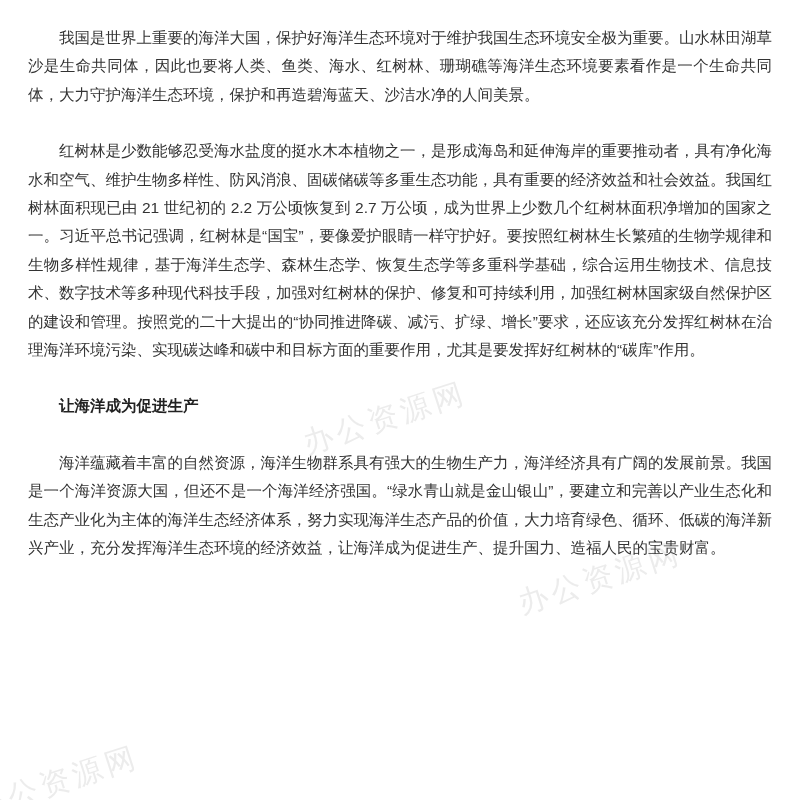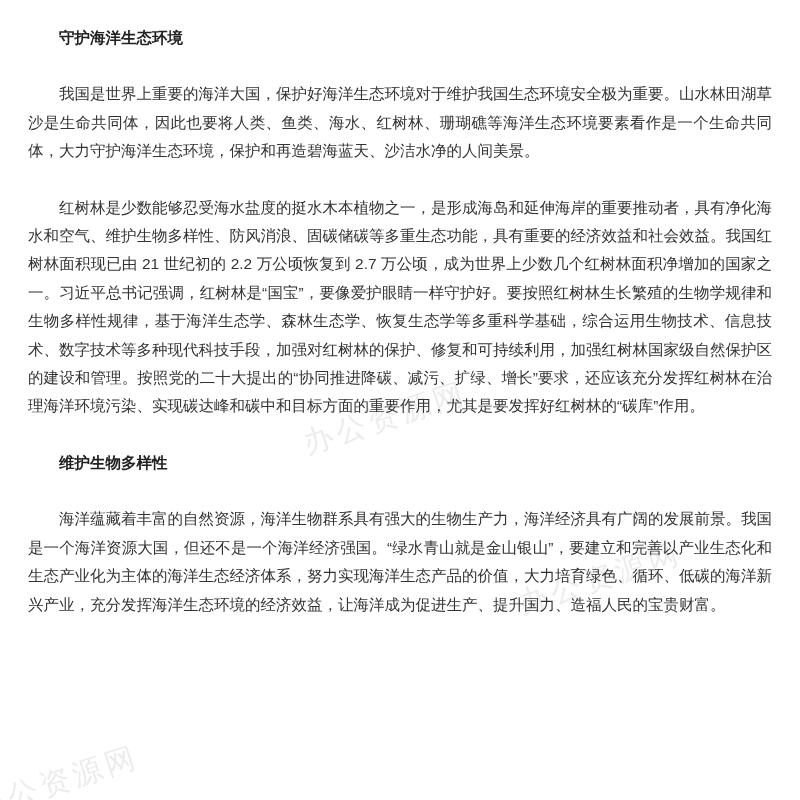--- a/index.html
+++ b/index.html
@@ -49,19 +49,18 @@
   .wm3 { left: -28px; top: 762px; }
 </style>
 </head>
 <body>
 
 <div class="page">
   <div class="watermark wm1">办公资源网</div>
   <div class="watermark wm2">办公资源网</div>
   <div class="watermark wm3">办公资源网</div>
   <main class="content">
-      <div class="block heading">守护海洋生态环境</div>
       <div class="block paragraph">我国是世界上重要的海洋大国，保护好海洋生态环境对于维护我国生态环境安全极为重要。山水林田湖草沙是生命共同体，因此也要将人类、鱼类、海水、红树林、珊瑚礁等海洋生态环境要素看作是一个生命共同体，大力守护海洋生态环境，保护和再造碧海蓝天、沙洁水净的人间美景。</div>
       <div class="block paragraph">红树林是少数能够忍受海水盐度的挺水木本植物之一，是形成海岛和延伸海岸的重要推动者，具有净化海水和空气、维护生物多样性、防风消浪、固碳储碳等多重生态功能，具有重要的经济效益和社会效益。我国红树林面积现已由 21 世纪初的 2.2 万公顷恢复到 2.7 万公顷，成为世界上少数几个红树林面积净增加的国家之一。习近平总书记强调，红树林是“国宝”，要像爱护眼睛一样守护好。要按照红树林生长繁殖的生物学规律和生物多样性规律，基于海洋生态学、森林生态学、恢复生态学等多重科学基础，综合运用生物技术、信息技术、数字技术等多种现代科技手段，加强对红树林的保护、修复和可持续利用，加强红树林国家级自然保护区的建设和管理。按照党的二十大提出的“协同推进降碳、减污、扩绿、增长”要求，还应该充分发挥红树林在治理海洋环境污染、实现碳达峰和碳中和目标方面的重要作用，尤其是要发挥好红树林的“碳库”作用。</div>
-      <div class="block heading">维护生物多样性</div>
+      <div class="block heading">让海洋成为促进生产</div>
       <div class="block paragraph">海洋蕴藏着丰富的自然资源，海洋生物群系具有强大的生物生产力，海洋经济具有广阔的发展前景。我国是一个海洋资源大国，但还不是一个海洋经济强国。“绿水青山就是金山银山”，要建立和完善以产业生态化和生态产业化为主体的海洋生态经济体系，努力实现海洋生态产品的价值，大力培育绿色、循环、低碳的海洋新兴产业，充分发挥海洋生态环境的经济效益，让海洋成为促进生产、提升国力、造福人民的宝贵财富。</div>
     </main>
 </div>
 
 </body></html>

